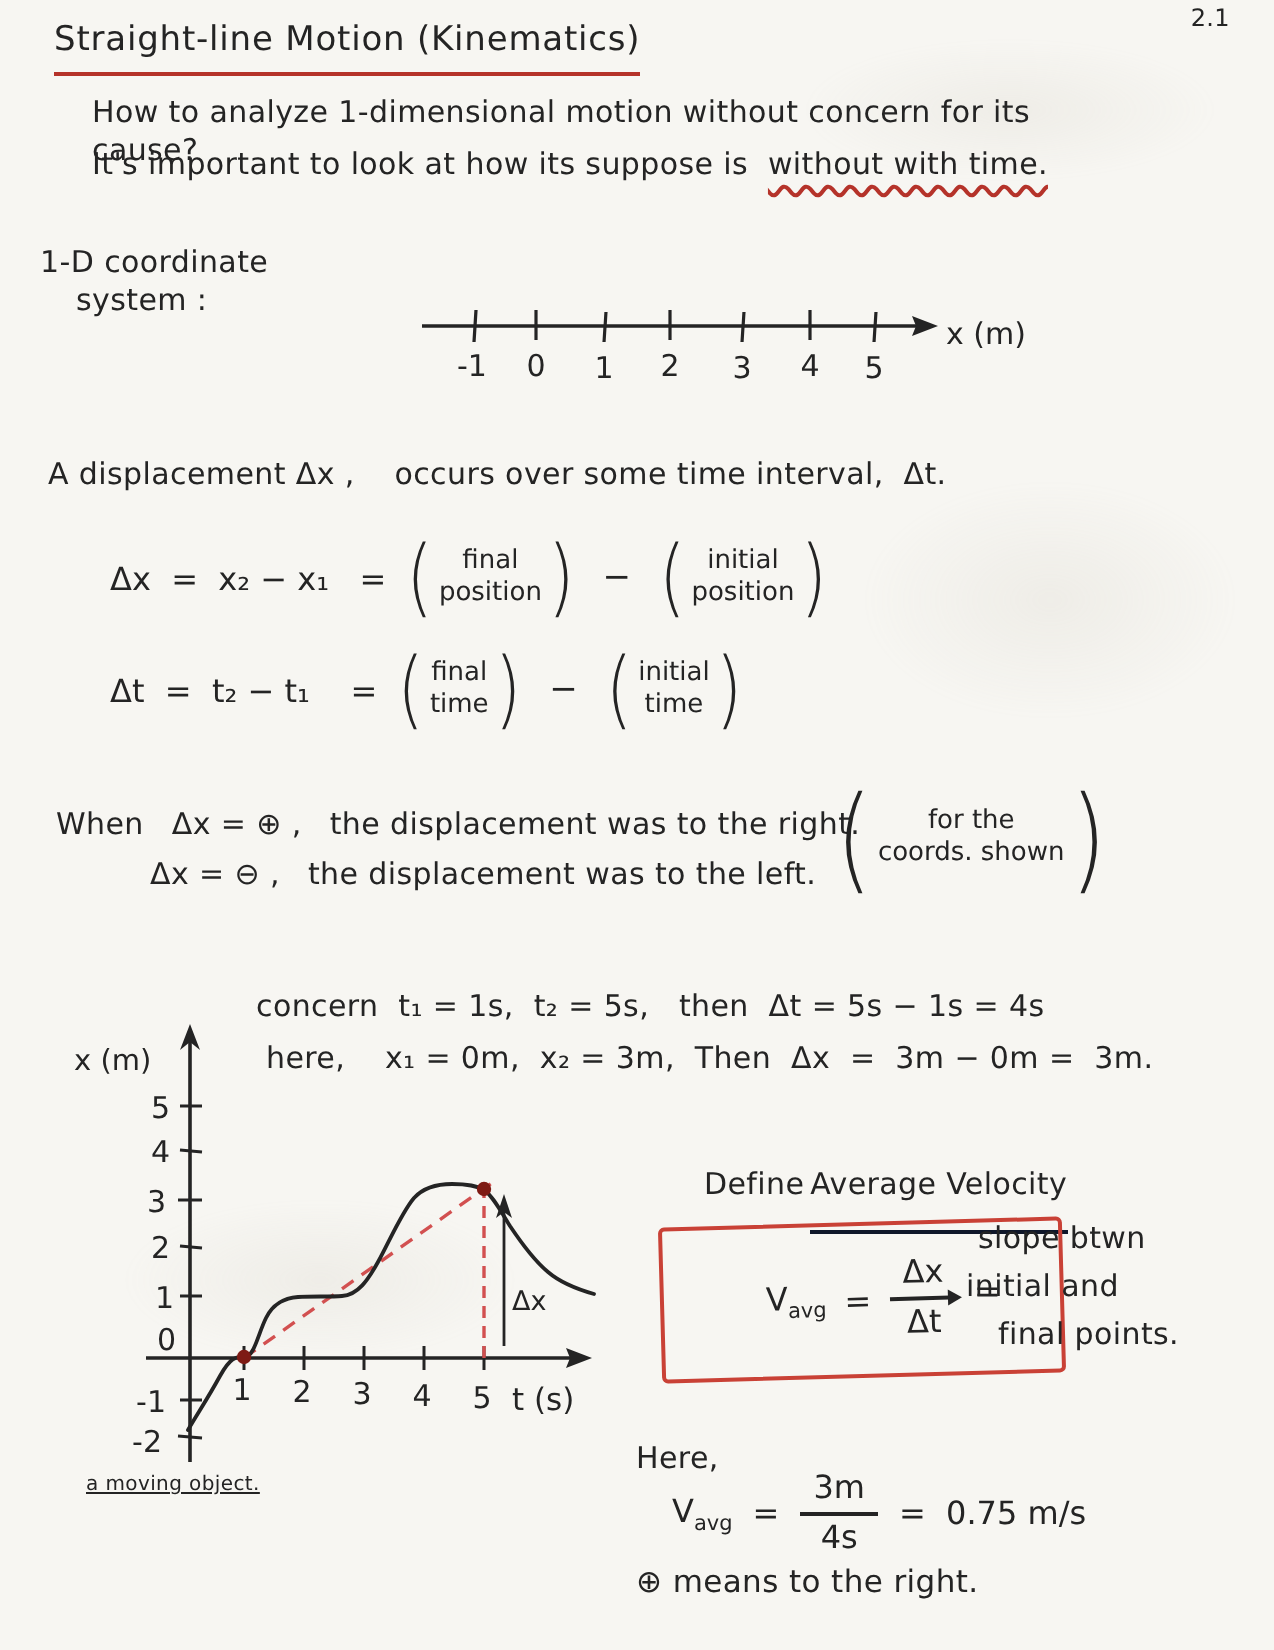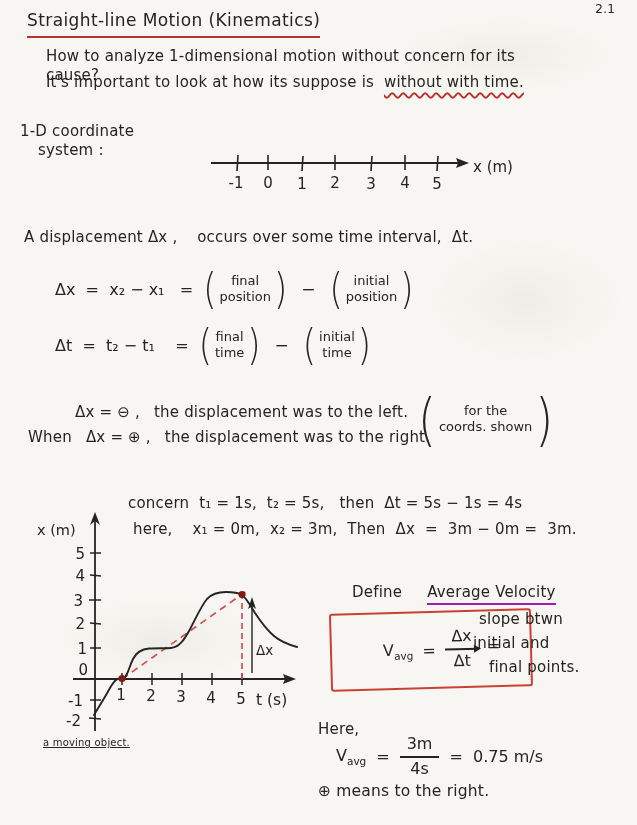--- a/index.html
+++ b/index.html
@@ -44,33 +44,33 @@
   #when-block{top:403px;left:28px;}
   #when-block .row{display:flex;gap:14px;margin-bottom:6px;white-space:pre;}
   #when-block .row2{margin-left:47px;}
   #coords-note{top:396px;left:418px;}
   #coords-note .paren{font-size:46px;}
   #example-line1{top:494px;left:128px;white-space:pre;}
   #example-line2{top:520px;left:133px;white-space:pre;}
   #graph-svg{top:503px;left:15px;}
   #graph-caption{top:737px;left:43px;font-size:10px;text-decoration:underline;}
   #define-line{top:583px;left:352px;white-space:pre;}
-  #define-line .term{border-bottom:2px solid #a21caf;padding-bottom:2px;margin-left:25px;}
+  #define-line .term{border-bottom:2px solid #0f172a;padding-bottom:14px;margin-left:3px;}
   #vavg-box{top:611px;left:330px;width:198px;height:74px;
     border:2.5px solid #c94136;border-radius:3px;transform:rotate(-1.6deg);
     display:flex;align-items:center;justify-content:center;gap:9px;font-size:16px;}
   .sub{font-size:10.5px;vertical-align:-4px;letter-spacing:0;}
   .frac{display:inline-flex;flex-direction:column;align-items:center;line-height:1.05;}
   .frac .num{padding:0 7px 3px;}
   .frac .den{padding:3px 7px 0;}
   .frac .bar{align-self:stretch;height:2px;background:#242424;position:relative;}
   .frac .bar.arrow::after{content:"";position:absolute;right:-2px;top:-3.5px;width:0;height:0;
     border-left:7px solid #242424;border-top:4px solid transparent;border-bottom:4px solid transparent;}
   #box-equals{top:636px;left:487px;font-size:16px;}
-  #slope-note{top:612px;left:479px;line-height:1.0;}
+  #slope-note{top:612px;left:489px;line-height:1.0;}
   #slope-note div{margin-bottom:9px;}
   #slope-note .n2{margin-left:-6px;}
   #slope-note .n3{margin-left:10px;}
   #here-label{top:720px;left:318px;}
   #result-eq{top:736px;left:336px;display:flex;align-items:center;gap:10px;font-size:16px;}
   #result-note{top:782px;left:318px;font-size:15.5px;}
 </style>
 </head>
 <body>
 
@@ -144,28 +144,28 @@
   <span class="eq-minus">−</span>
   <span class="paren-group">
       <span class="paren">(</span>
       <span class="paren-content">initial
 time</span>
       <span class="paren">)</span>
     </span>
 </div>
 
 <div class="abs hw" id="when-block">
-  <div class="row row2">
-    <span>Δx = ⊖ ,</span>
-    <span>the displacement was to the left.</span>
-  </div>
   <div class="row">
     <span>When</span>
     <span>Δx = ⊕ ,</span>
     <span>the displacement was to the right.</span>
+  </div>
+  <div class="row row2">
+    <span>Δx = ⊖ ,</span>
+    <span>the displacement was to the left.</span>
   </div>
 </div>
 <div class="abs paren-group" id="coords-note">
   <span class="paren">(</span>
   <span class="paren-content">for the
 coords. shown</span>
   <span class="paren">)</span>
 </div>
 
 <div class="abs hw" id="example-line1">concern  t₁ = 1s,  t₂ = 5s,   then  Δt = 5s − 1s = 4s</div>

